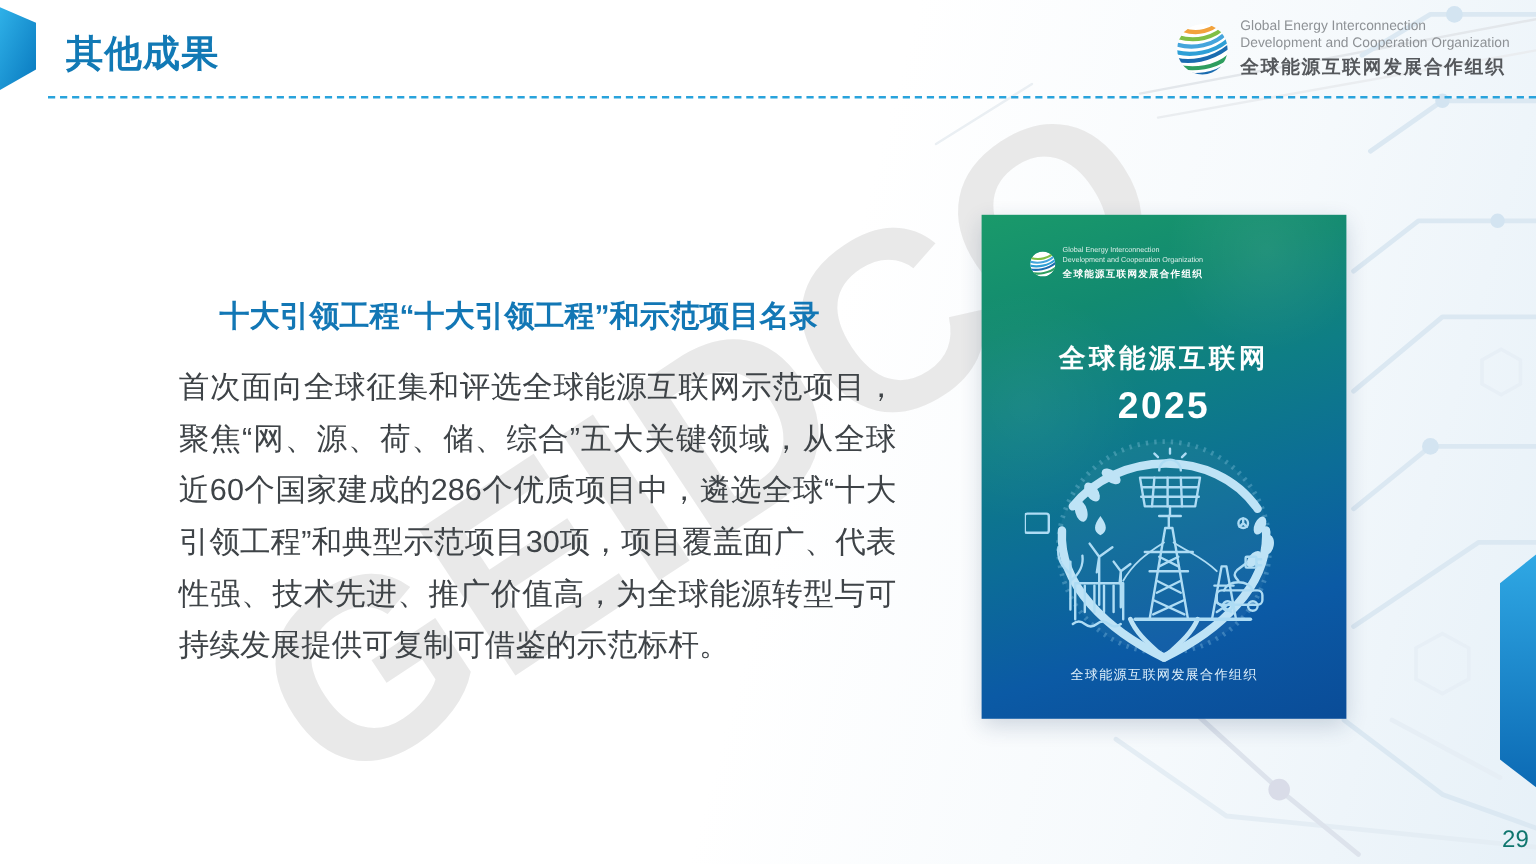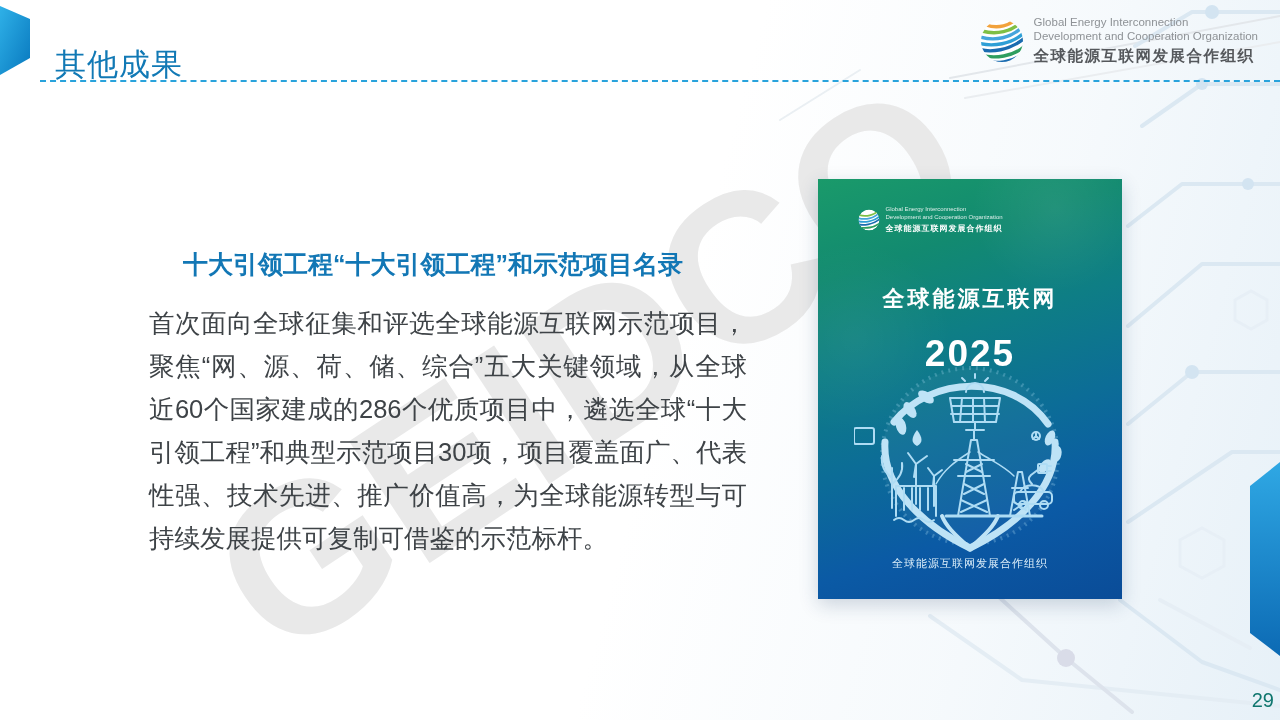--- a/index.html
+++ b/index.html
@@ -15,21 +15,21 @@
   .watermark{position:absolute;left:592px;top:368px;z-index:1;
     transform:translate(-50%,-50%) rotate(-33.5deg);
     font-weight:bold;font-size:212px;letter-spacing:2px;color:#e9e9e9;
     white-space:nowrap;user-select:none;}
 
   
   .accent-svg{position:absolute;inset:0;z-index:2;pointer-events:none;}
 
   
   .page-title{position:absolute;left:55px;top:24px;z-index:3;
-    font-size:31px;font-weight:normal;color:#1179B5;letter-spacing:1px;margin-top:20px;}
+    font-size:31px;font-weight:bold;color:#1179B5;letter-spacing:1px;}
   .divider{position:absolute;left:40px;right:0;top:80px;z-index:3;
     border-top:2px dashed #29A3DC;}
   .org-block{position:absolute;right:22px;top:15px;z-index:3;display:flex;align-items:center;gap:10px;}
   .org-text{display:flex;flex-direction:column;}
   .org-en{font-size:11.5px;line-height:14px;color:#8e9296;}
   .org-zh{font-size:15.5px;font-weight:bold;color:#55585c;letter-spacing:1.5px;margin-top:3px;}
 
   
   .content{position:absolute;left:133px;top:243px;width:630px;z-index:3;}
   .content-heading{font-size:25px;line-height:43px;font-weight:bold;color:#1277B5;
@@ -42,21 +42,21 @@
       radial-gradient(circle 120px at 78% 7%, rgba(255,255,255,0.07), transparent 70%),
       radial-gradient(circle 140px at 12% 38%, rgba(255,255,255,0.05), transparent 70%),
       linear-gradient(162deg,#1a9a6a 0%, #128a70 20%, #0e7e85 38%, #0c6d97 58%, #0b5aa5 78%, #0a4c98 100%);
     box-shadow:0 6px 18px rgba(25,55,95,0.20);}
   .cover-logo{position:absolute;left:13%;top:6.5%;display:flex;align-items:center;gap:6px;}
   .cover-logo-text{display:flex;flex-direction:column;}
   .cover-logo-en{font-size:6px;line-height:7.5px;color:rgba(255,255,255,0.85);}
   .cover-logo-zh{font-size:8px;font-weight:bold;color:#ffffff;letter-spacing:1px;margin-top:2px;}
   .cover-title{position:absolute;left:0;right:0;top:24%;text-align:center;color:#ffffff;}
   .cover-title-line{font-size:22px;font-weight:bold;letter-spacing:3px;line-height:38px;}
-  .cover-year{font-size:37px;font-weight:bold;letter-spacing:2px;margin-top:15px;}
+  .cover-year{font-size:31px;font-weight:bold;letter-spacing:2px;margin-top:2px;}
   .cover-art{position:absolute;left:50%;top:44%;transform:translateX(-50%);}
   .cover-footer{position:absolute;left:0;right:0;bottom:6.5%;text-align:center;color:#ddeffa;}
   .cover-footer-org{font-size:11px;letter-spacing:1px;line-height:18px;}
   .cover-footer-date{font-size:11px;letter-spacing:2px;line-height:18px;}
 
   .page-number{position:absolute;right:6px;bottom:8px;z-index:3;
     font-size:20px;color:#0f766e;}
 </style>
 </head>
 <body>

